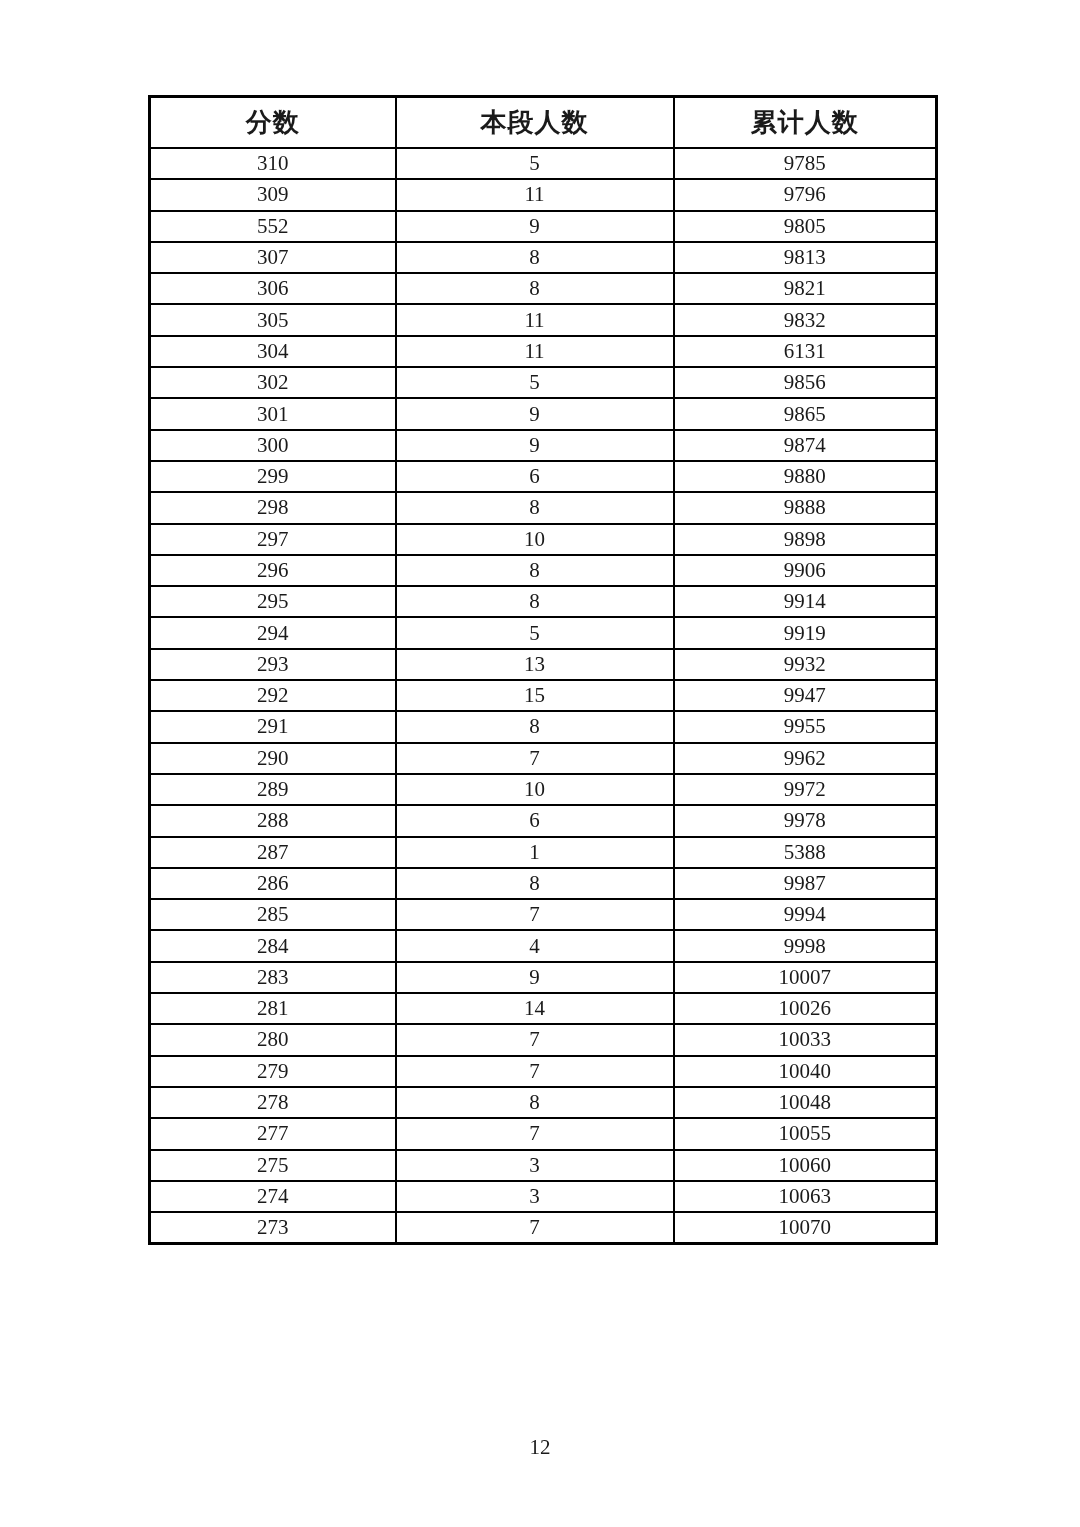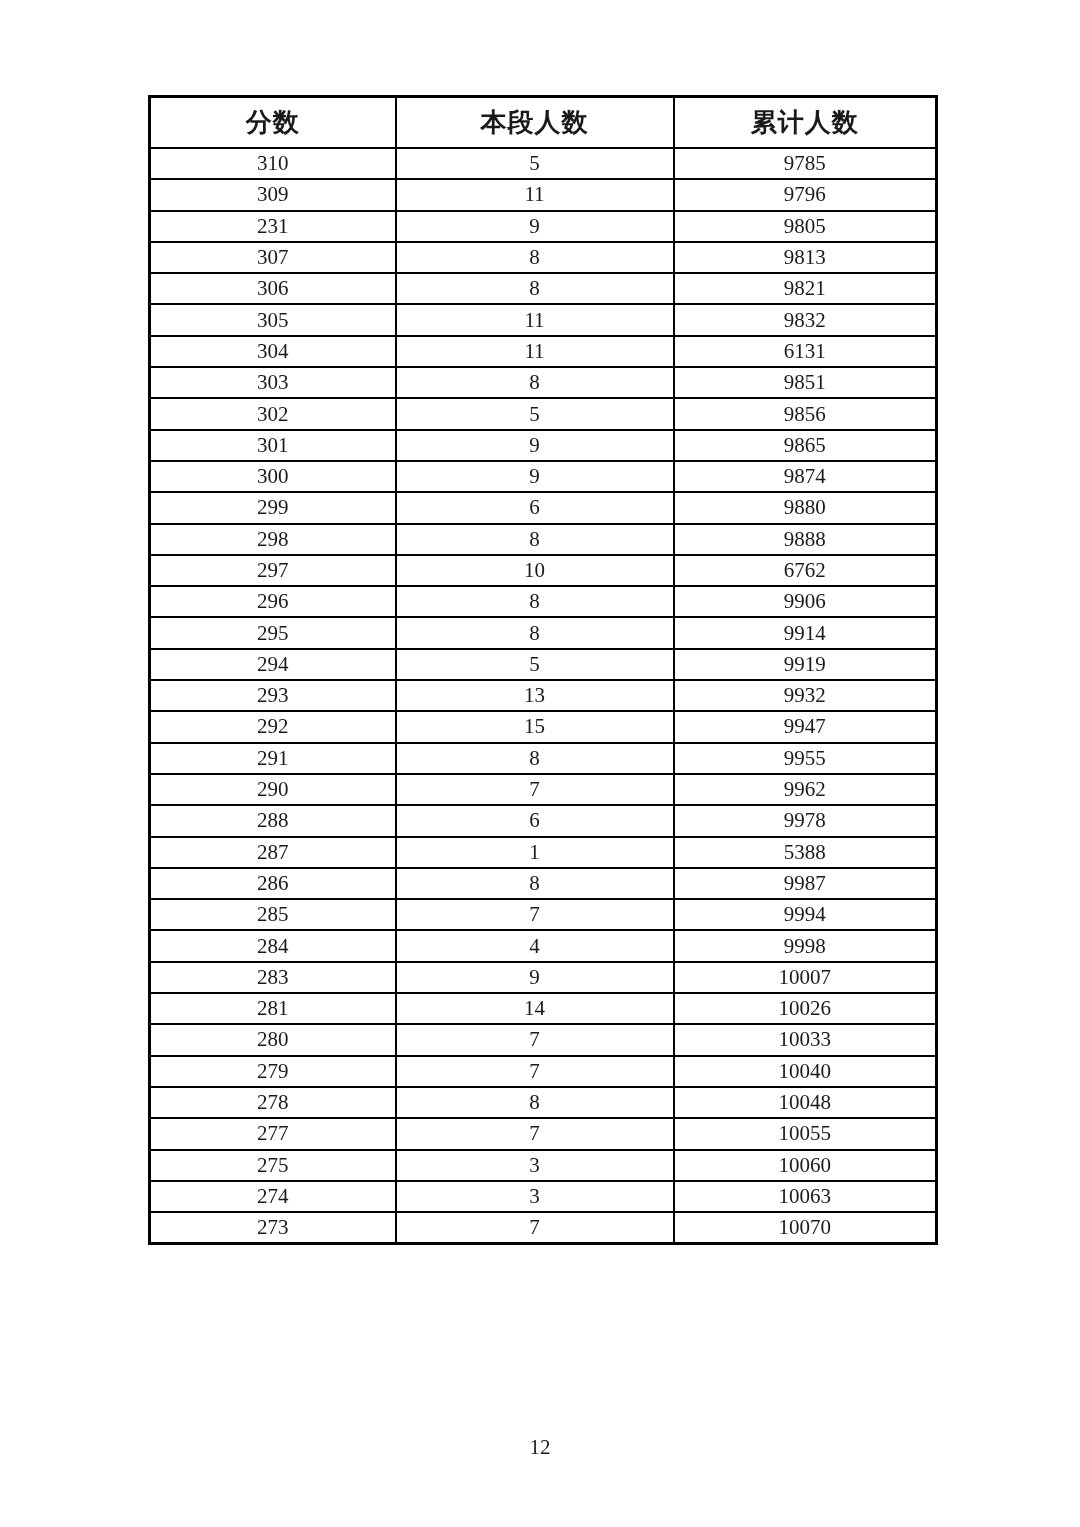--- a/index.html
+++ b/index.html
@@ -79,21 +79,21 @@
           <td>310</td>
           <td>5</td>
           <td>9785</td>
         </tr>
         <tr>
           <td>309</td>
           <td>11</td>
           <td>9796</td>
         </tr>
         <tr>
-          <td>231</td>
+          <td>552</td>
           <td>9</td>
           <td>9805</td>
         </tr>
         <tr>
           <td>307</td>
           <td>8</td>
           <td>9813</td>
         </tr>
         <tr>
           <td>306</td>
@@ -104,25 +104,20 @@
           <td>305</td>
           <td>11</td>
           <td>9832</td>
         </tr>
         <tr>
           <td>304</td>
           <td>11</td>
           <td>6131</td>
         </tr>
         <tr>
-          <td>303</td>
-          <td>8</td>
-          <td>9851</td>
-        </tr>
-        <tr>
           <td>302</td>
           <td>5</td>
           <td>9856</td>
         </tr>
         <tr>
           <td>301</td>
           <td>9</td>
           <td>9865</td>
         </tr>
         <tr>
@@ -136,21 +131,21 @@
           <td>9880</td>
         </tr>
         <tr>
           <td>298</td>
           <td>8</td>
           <td>9888</td>
         </tr>
         <tr>
           <td>297</td>
           <td>10</td>
-          <td>6762</td>
+          <td>9898</td>
         </tr>
         <tr>
           <td>296</td>
           <td>8</td>
           <td>9906</td>
         </tr>
         <tr>
           <td>295</td>
           <td>8</td>
           <td>9914</td>
@@ -172,20 +167,25 @@
         </tr>
         <tr>
           <td>291</td>
           <td>8</td>
           <td>9955</td>
         </tr>
         <tr>
           <td>290</td>
           <td>7</td>
           <td>9962</td>
+        </tr>
+        <tr>
+          <td>289</td>
+          <td>10</td>
+          <td>9972</td>
         </tr>
         <tr>
           <td>288</td>
           <td>6</td>
           <td>9978</td>
         </tr>
         <tr>
           <td>287</td>
           <td>1</td>
           <td>5388</td>

